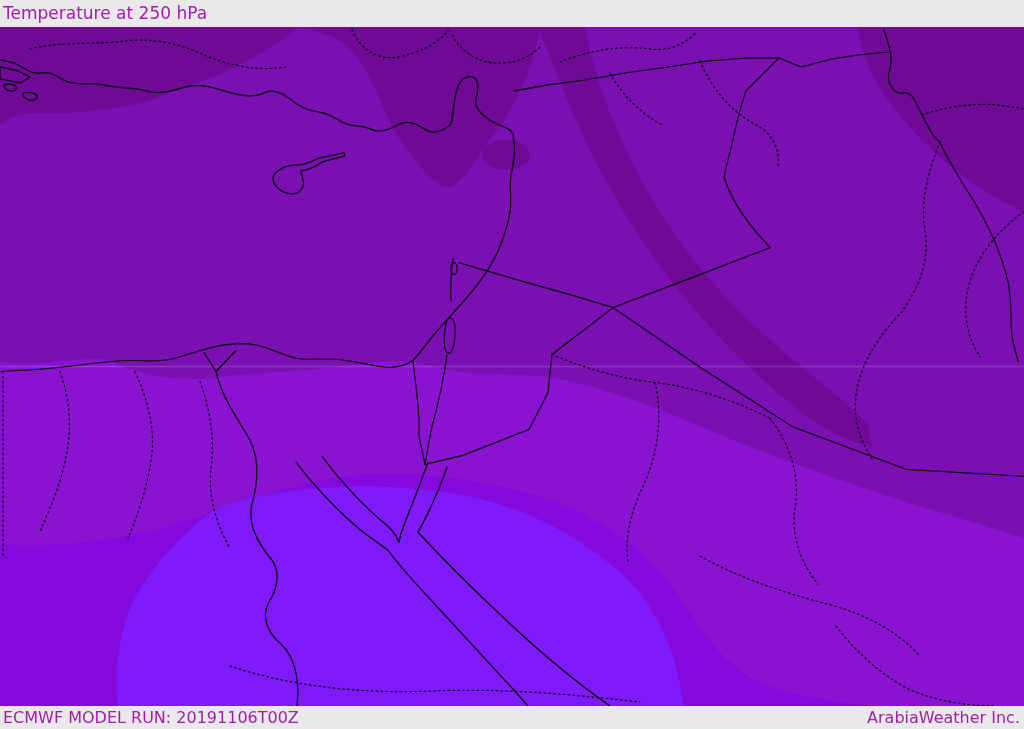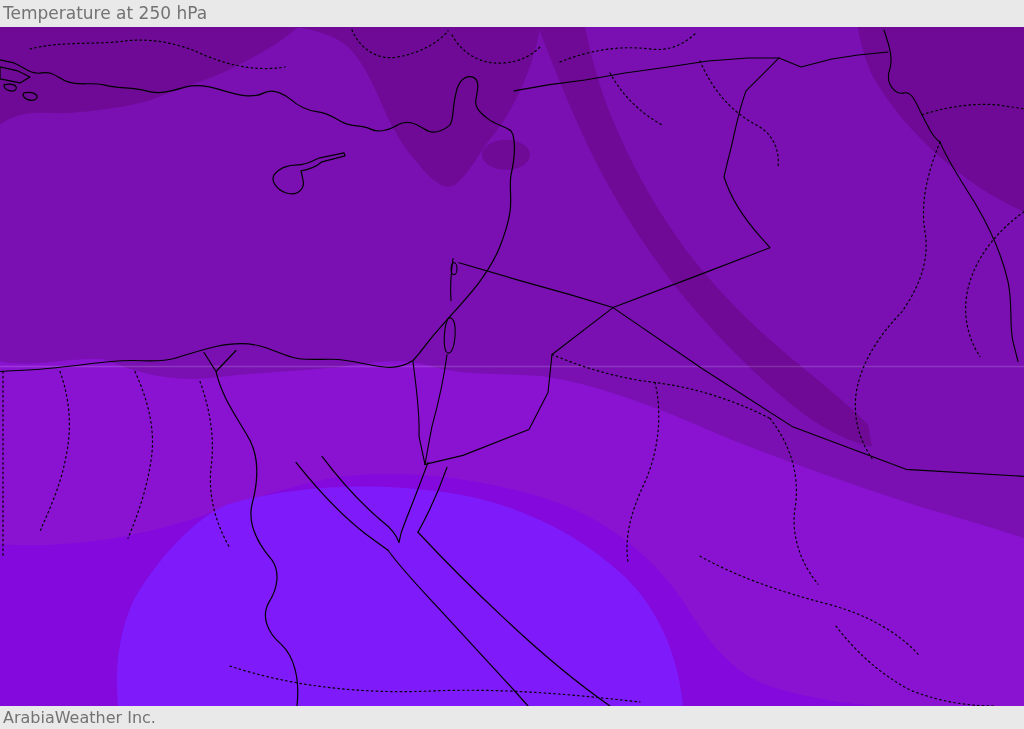--- a/index.html
+++ b/index.html
@@ -2,21 +2,21 @@
 <html><head>
 <meta charset="utf-8">
 <style>
   html,body{margin:0;padding:0;}
   body{
     width:1024px;height:729px;overflow:hidden;
     font-family:"DejaVu Sans","Liberation Sans",sans-serif;
     background:#e9e9e9;
   }
   .bar{
-    width:1024px;background:#e9e9e9;color:#737373;
+    width:1024px;background:#e9e9e9;color:#a21caf;
     display:flex;justify-content:space-between;align-items:center;
     box-sizing:border-box;
   }
   .bar.top{height:27px;font-size:17px;padding:0 4px 0 3px;}
   .bar.bottom{height:23px;font-size:16px;padding:0 4px 0 3px;}
   .bar span{white-space:nowrap;line-height:1;}
   .map{width:1024px;height:679px;position:relative;}
   .map svg{display:block;width:1024px;height:679px;}
 </style>
 </head>
@@ -84,14 +84,15 @@
       <path d="M60,345 C70,373 72,402 66,430 C61,458 50,482 40,505"></path>
       <path d="M3,345 L3,530"></path>
       <path d="M230,640 C290,660 360,668 430,665 C500,662 570,668 640,676"></path>
       <path d="M836,600 C856,626 880,648 910,664 C940,676 968,680 996,680"></path>
       <path d="M922,88 C946,80 972,76 998,78 L1024,82"></path>
     </g>
   </svg>
 </div>
 
 <div class="bar bottom">
+  <span>ECMWF MODEL RUN: 20191106T00Z</span>
   <span>ArabiaWeather Inc.</span>
 </div>
 
 </body></html>

